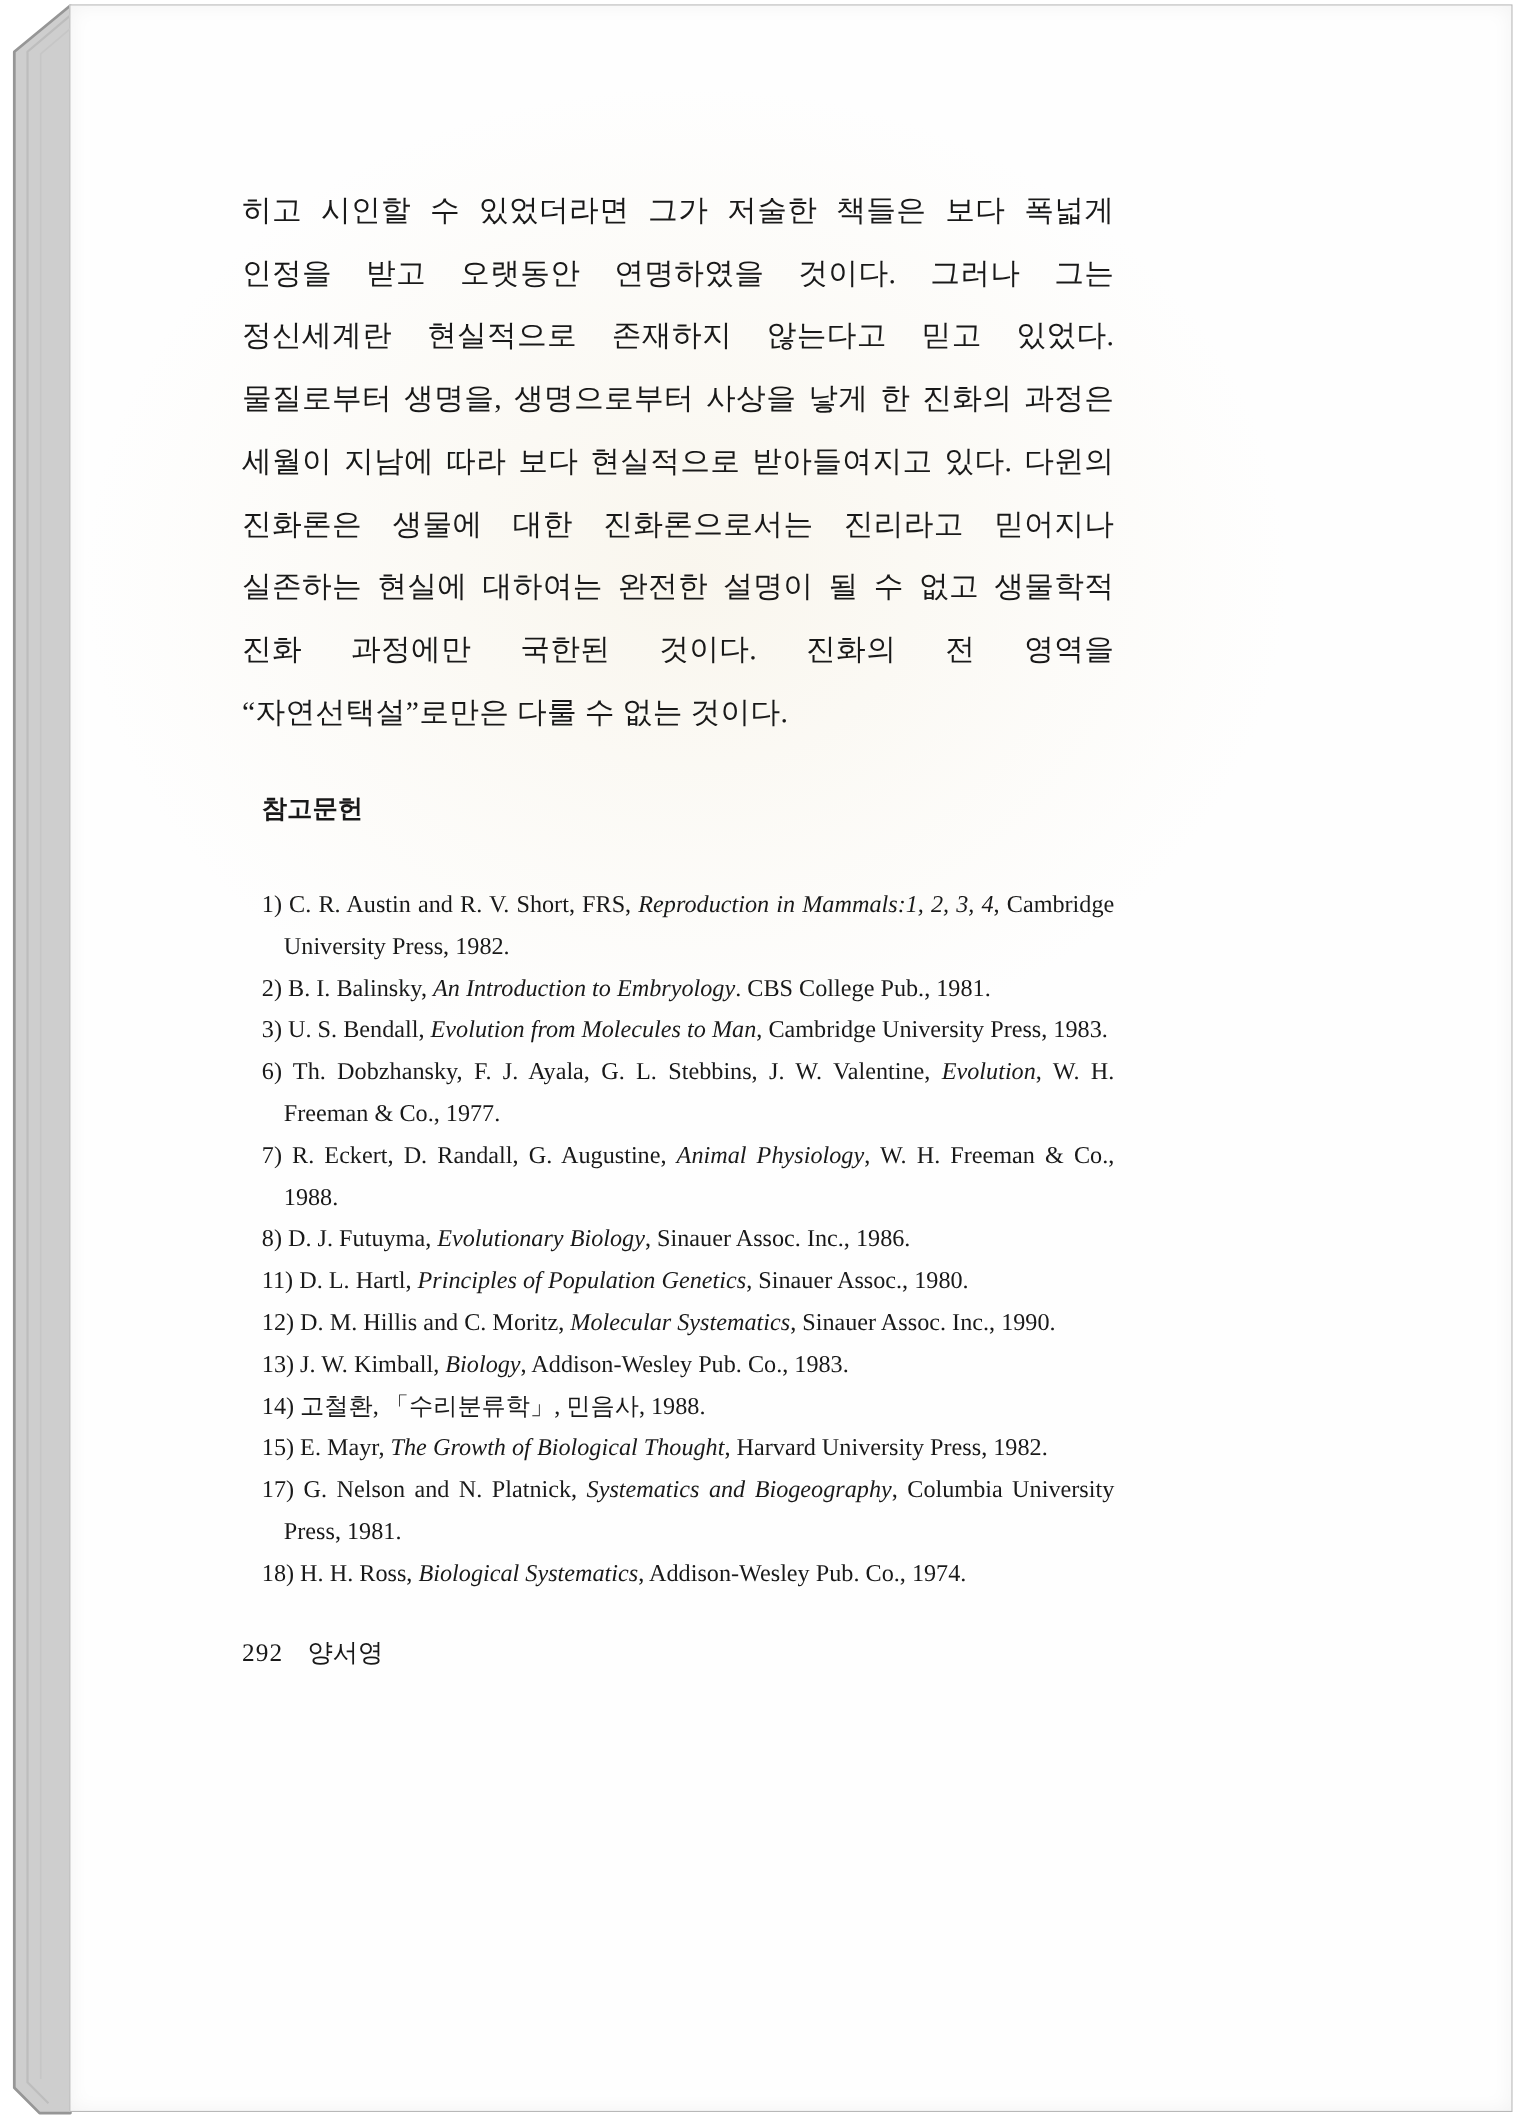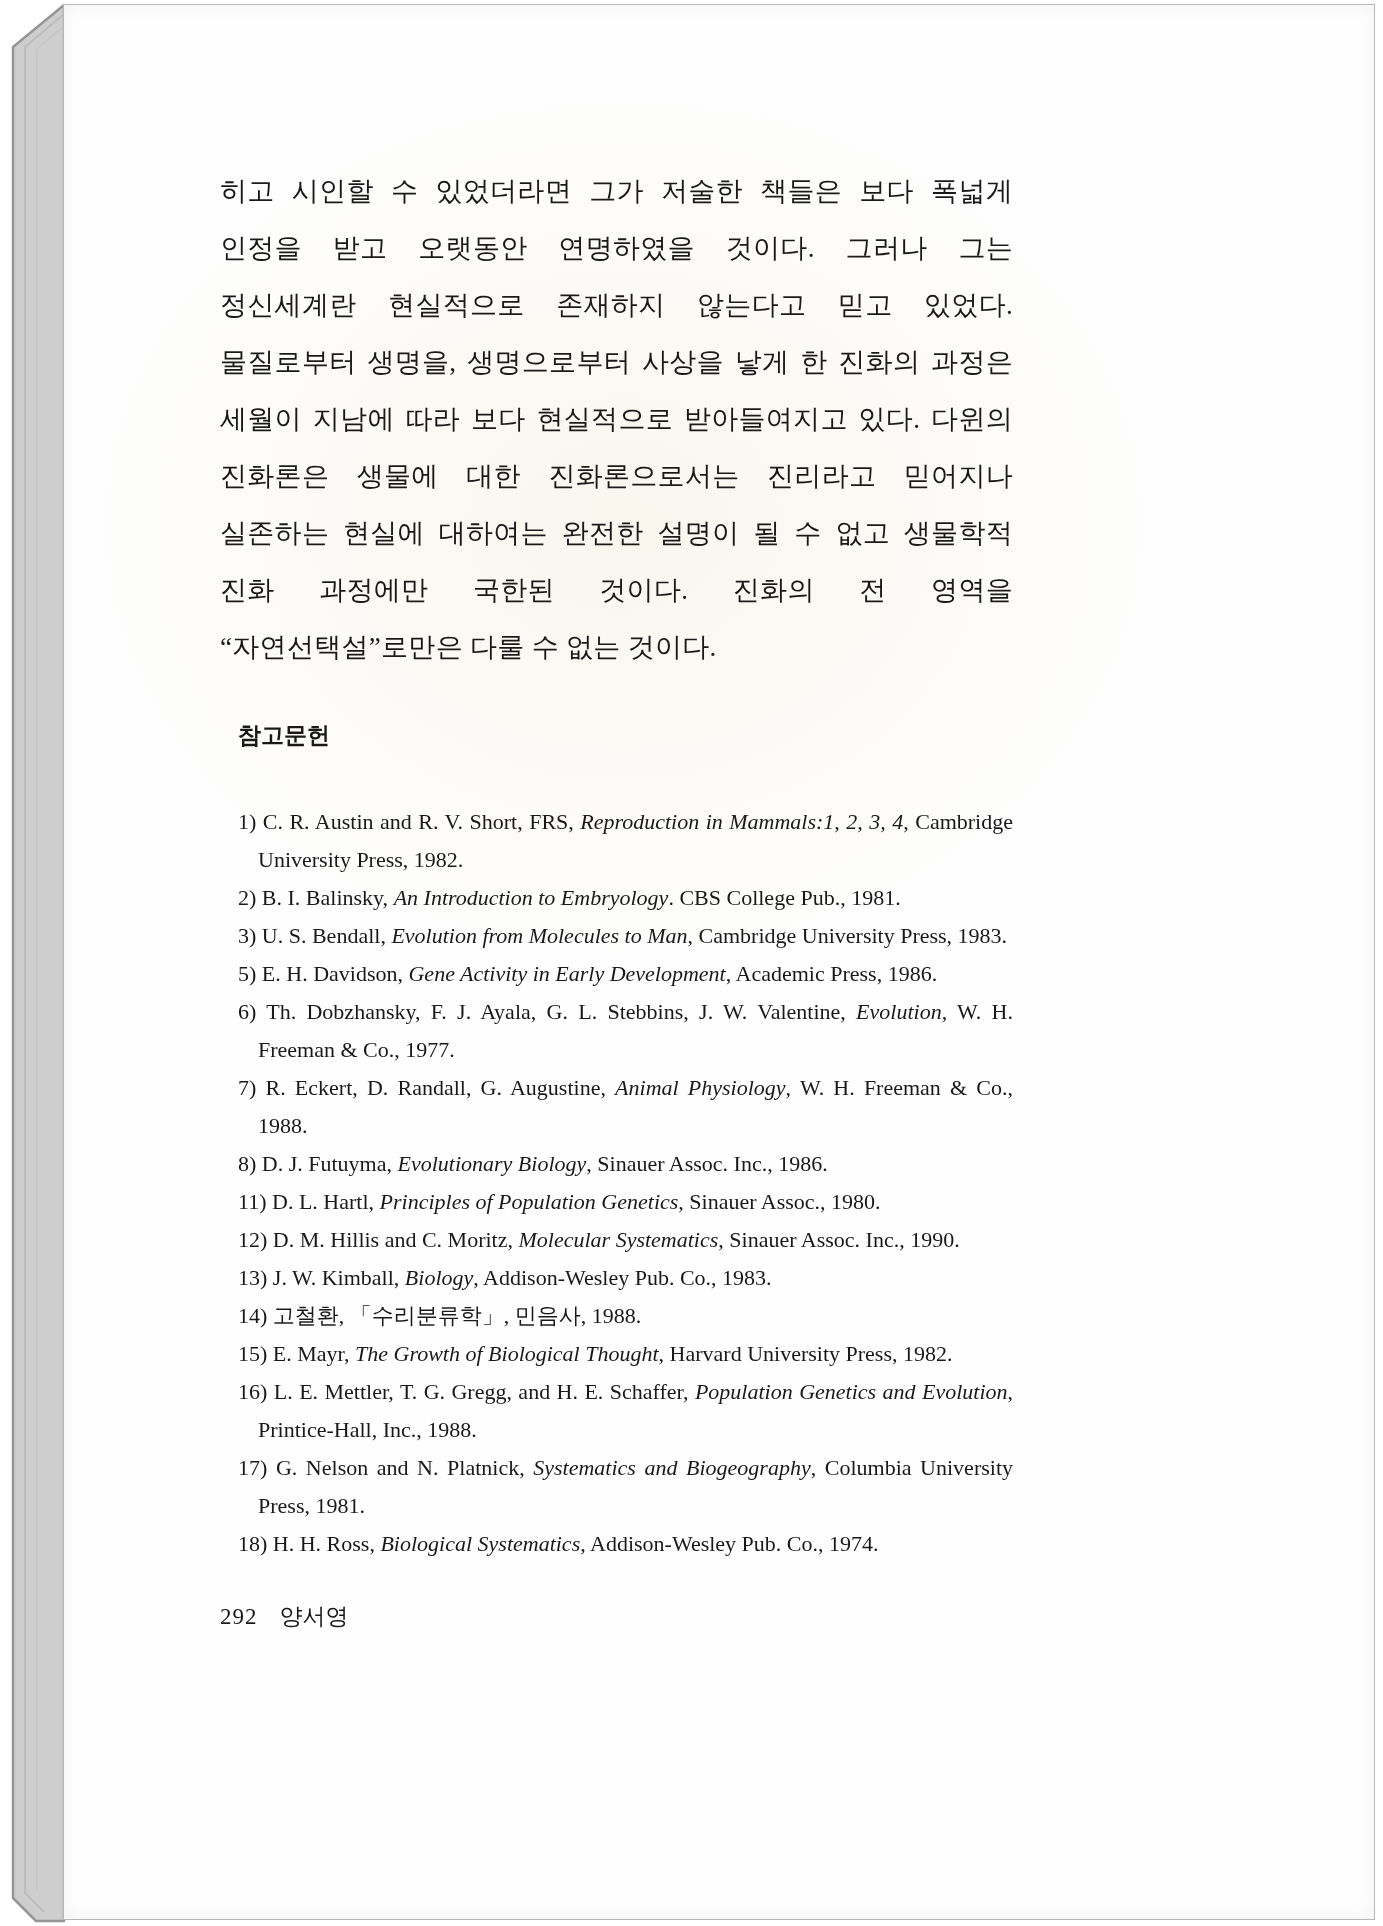--- a/index.html
+++ b/index.html
@@ -95,30 +95,28 @@
     <div class="content">
 
       <p class="body-paragraph">히고 시인할 수 있었더라면 그가 저술한 책들은 보다 폭넓게 인정을 받고 오랫동안 연명하였을 것이다. 그러나 그는 정신세계란 현실적으로 존재하지 않는다고 믿고 있었다. 물질로부터 생명을, 생명으로부터 사상을 낳게 한 진화의 과정은 세월이 지남에 따라 보다 현실적으로 받아들여지고 있다. 다윈의 진화론은 생물에 대한 진화론으로서는 진리라고 믿어지나 실존하는 현실에 대하여는 완전한 설명이 될 수 없고 생물학적 진화 과정에만 국한된 것이다. 진화의 전 영역을 “자연선택설”로만은 다룰 수 없는 것이다.</p>
 
       <div class="section-title">참고문헌</div>
 
       <div class="ref-list">
           <p class="ref-item"><span>1) C. R. Austin and R. V. Short, FRS, </span><em>Reproduction in Mammals:1, 2, 3, 4</em><span>, Cambridge University Press, 1982.</span></p>
           <p class="ref-item"><span>2) B. I. Balinsky, </span><em>An Introduction to Embryology</em><span>. CBS College Pub., 1981.</span></p>
           <p class="ref-item"><span>3) U. S. Bendall, </span><em>Evolution from Molecules to Man</em><span>, Cambridge University Press, 1983.</span></p>
-          <p class="ref-item"><span>5) E. H. Davidson, </span><em>Gene Activity in Early Development</em><span>, Academic Press, 1986.</span></p>
           <p class="ref-item"><span>6) Th. Dobzhansky, F. J. Ayala, G. L. Stebbins, J. W. Valentine, </span><em>Evolution</em><span>, W. H. Freeman &amp; Co., 1977.</span></p>
           <p class="ref-item"><span>7) R. Eckert, D. Randall, G. Augustine, </span><em>Animal Physiology</em><span>, W. H. Freeman &amp; Co., 1988.</span></p>
           <p class="ref-item"><span>8) D. J. Futuyma, </span><em>Evolutionary Biology</em><span>, Sinauer Assoc. Inc., 1986.</span></p>
           <p class="ref-item"><span>11) D. L. Hartl, </span><em>Principles of Population Genetics</em><span>, Sinauer Assoc., 1980.</span></p>
           <p class="ref-item"><span>12) D. M. Hillis and C. Moritz, </span><em>Molecular Systematics</em><span>, Sinauer Assoc. Inc., 1990.</span></p>
           <p class="ref-item"><span>13) J. W. Kimball, </span><em>Biology</em><span>, Addison-Wesley Pub. Co., 1983.</span></p>
           <p class="ref-item"><span>14) 고철환, 「수리분류학」, 민음사, 1988.</span></p>
           <p class="ref-item"><span>15) E. Mayr, </span><em>The Growth of Biological Thought</em><span>, Harvard University Press, 1982.</span></p>
-          <p class="ref-item"><span>16) L. E. Mettler, T. G. Gregg, and H. E. Schaffer, </span><em>Population Genetics and Evolution</em><span>, Printice-Hall, Inc., 1988.</span></p>
           <p class="ref-item"><span>17) G. Nelson and N. Platnick, </span><em>Systematics and Biogeography</em><span>, Columbia University Press, 1981.</span></p>
           <p class="ref-item"><span>18) H. H. Ross, </span><em>Biological Systematics</em><span>, Addison-Wesley Pub. Co., 1974.</span></p>
         </div>
 
       <div class="page-footer">
         <span class="pageno">292</span><span class="author">양서영</span>
       </div>
 
     </div>
   </div>

